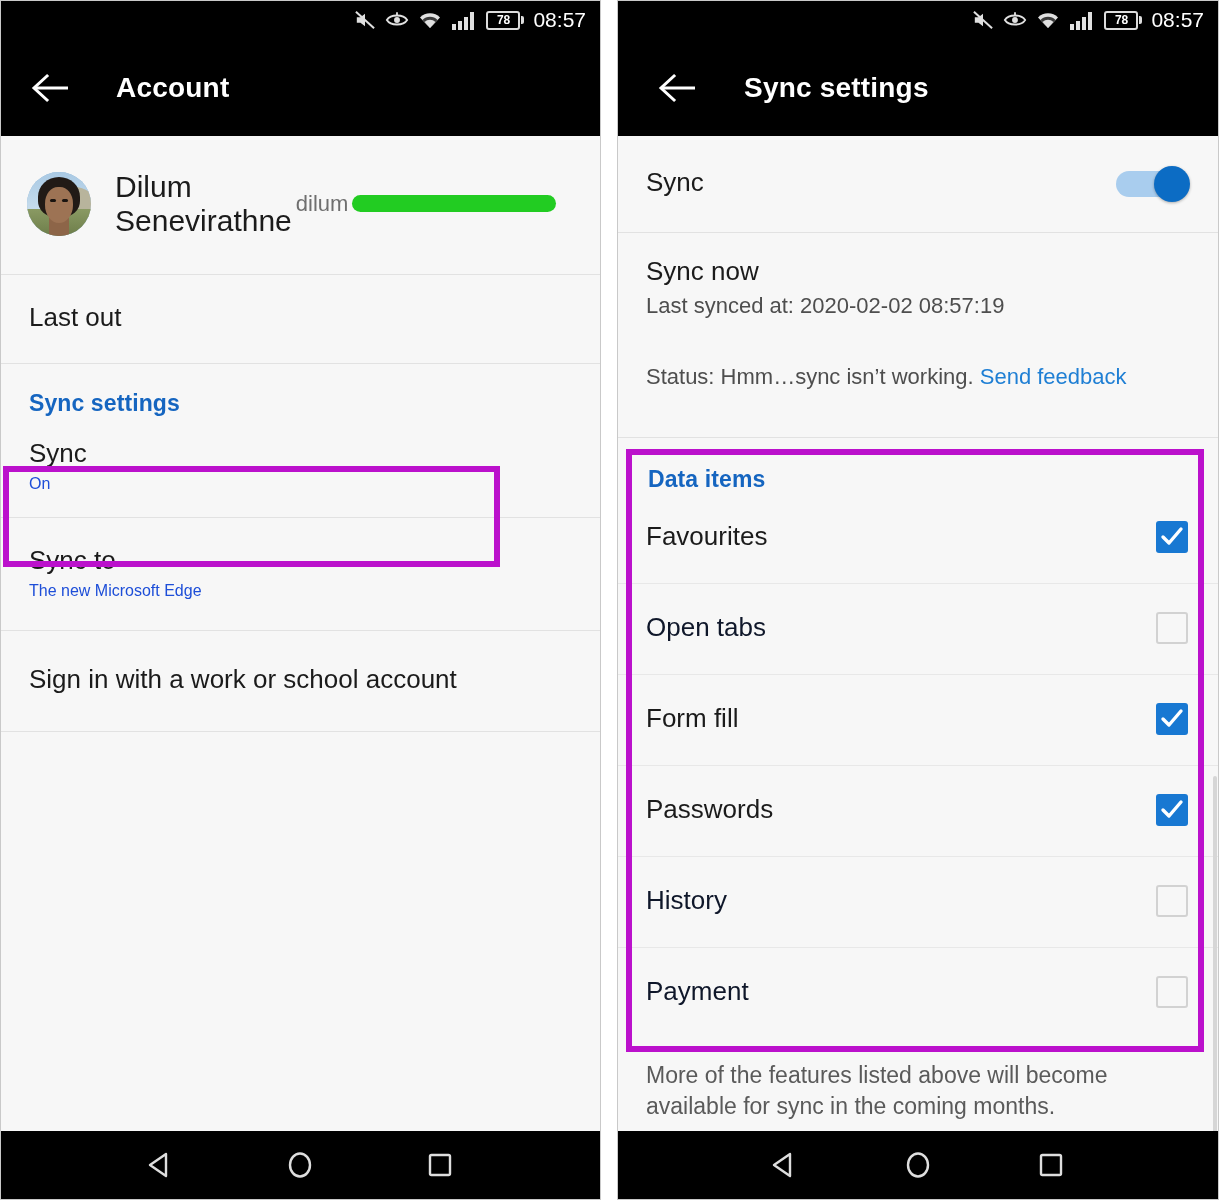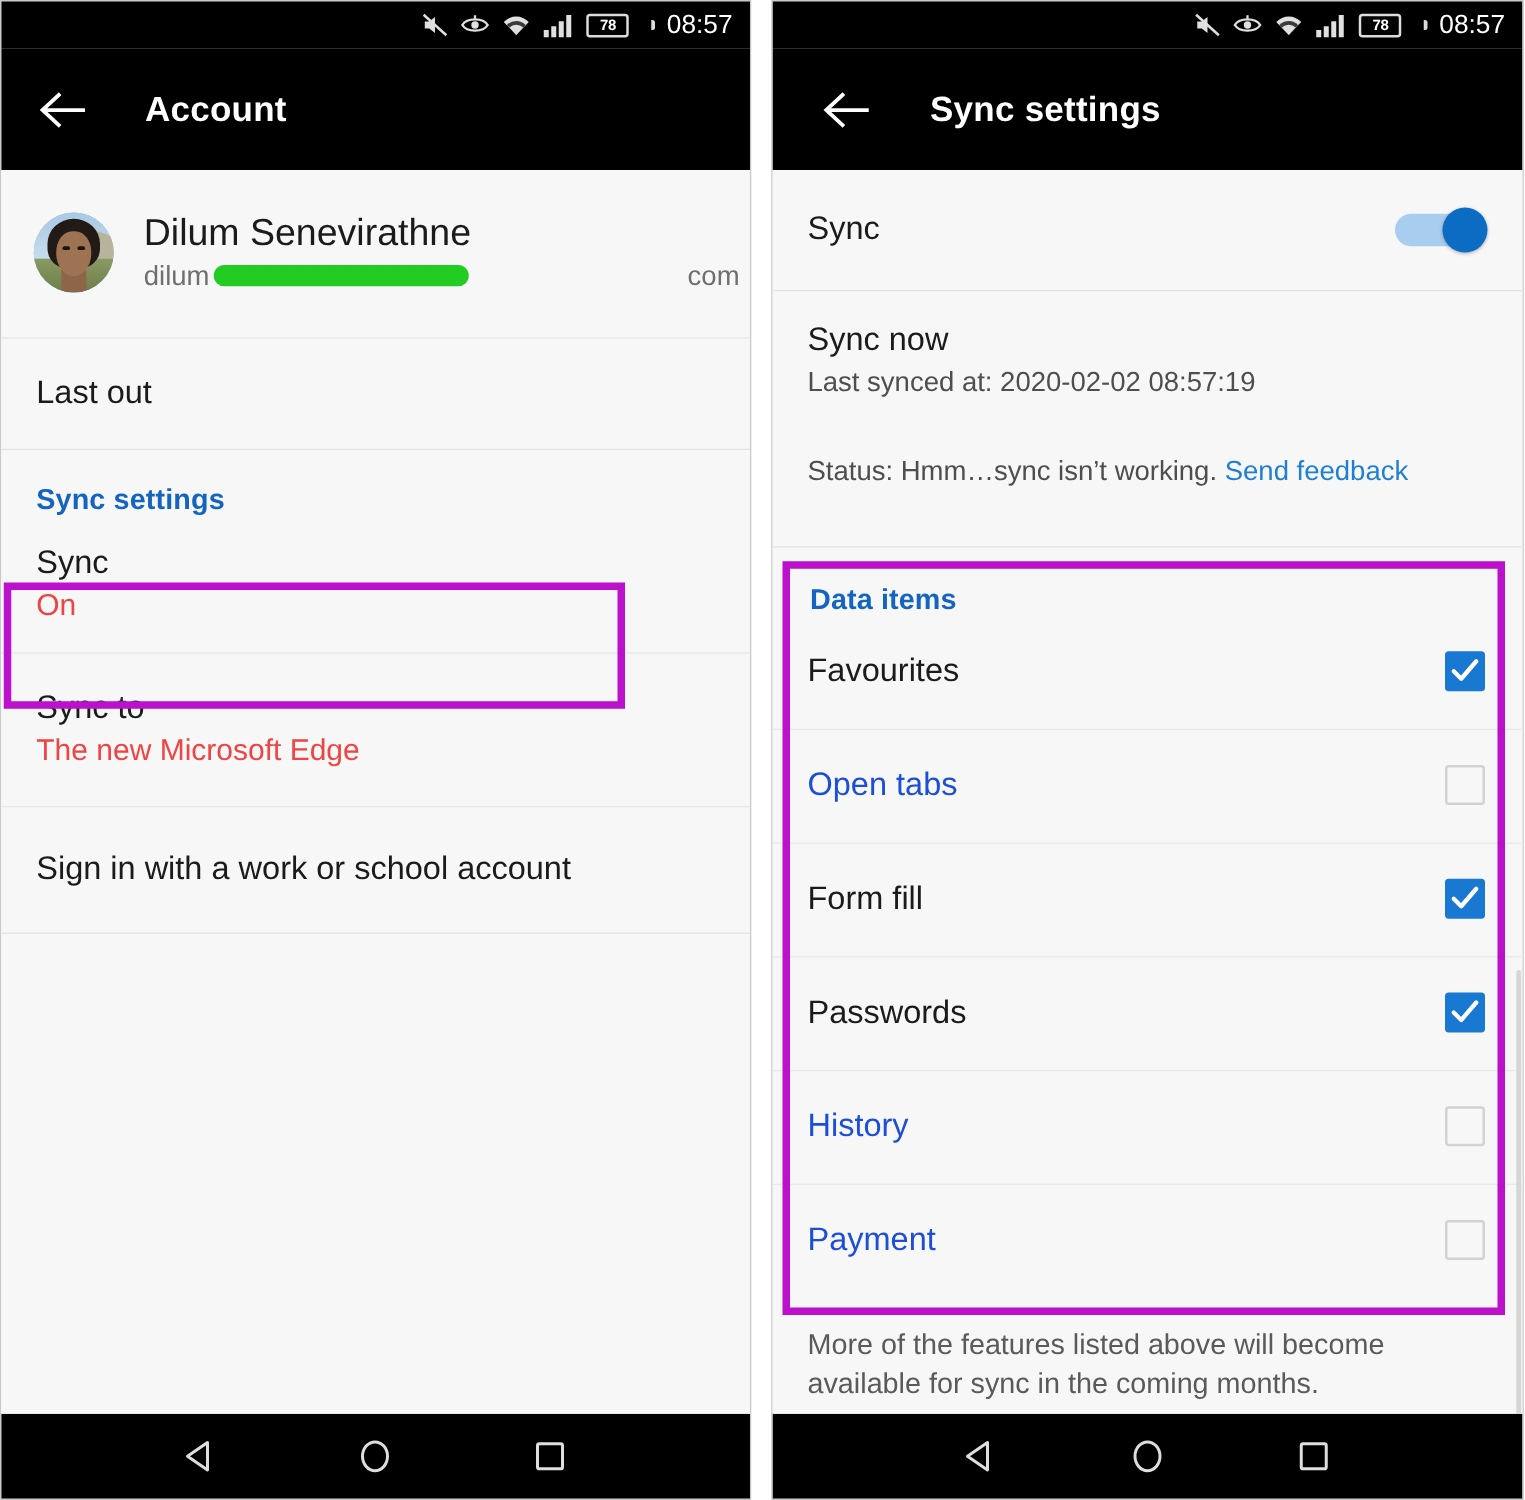--- a/index.html
+++ b/index.html
@@ -39,21 +39,21 @@
     align-items: center;
     justify-content: flex-end;
     padding-right: 14px;
     gap: 9px;
     flex: 0 0 auto;
   }
   .status-bar .sicon { display: block; }
   .battery {
     display: flex;
     align-items: center;
-    gap: 18px;
+    gap: 1px;
   }
   .battery-body {
     border: 2px solid #dcdcdc;
     border-radius: 3px;
     width: 34px;
     height: 19px;
     display: flex;
     align-items: center;
     justify-content: center;
     color: #ffffff;
@@ -119,21 +119,21 @@
     background: #8fb6d6;
   }
   .avatar .sky   { position:absolute; inset:0 0 42% 0; background:linear-gradient(#a9c9e4,#c6dcec); }
   .avatar .ground{ position:absolute; left:0; right:0; bottom:0; height:42%; background:linear-gradient(#8a9a63,#6d7d4a); }
   .avatar .hill  { position:absolute; right:-4px; top:24%; width:42px; height:30px; background:#b8b49c; border-radius:50% 50% 0 0; }
   .avatar .hair  { position:absolute; left:11px; top:5px; width:42px; height:40px; background:#211a16; border-radius:50% 50% 40% 40%; }
   .avatar .face  { position:absolute; left:18px; top:15px; width:28px; height:36px; background:#9d7354; border-radius:46% 46% 50% 50%; }
   .avatar .neck  { position:absolute; left:22px; top:46px; width:20px; height:18px; background:#8d6548; }
   .avatar .eyeL  { position:absolute; left:23px; top:27px; width:6px; height:3px; background:#1a1410; border-radius:2px;}
   .avatar .eyeR  { position:absolute; left:35px; top:27px; width:6px; height:3px; background:#1a1410; border-radius:2px;}
-  .account-info { display: flex; flex-direction: column; gap: 4px; }
+  .account-info { display: flex; gap: 4px; align-items: center; }
   .account-name { font-size: 30px; color: #1b1b1b; letter-spacing: 0px; }
   .account-email {
     font-size: 22px;
     color: #6f6f6f;
     position: relative;
     display: inline-block;
     white-space: nowrap;
   }
   .redaction {
     position: absolute;
@@ -145,21 +145,21 @@
     border-radius: 9px;
   }
 
   
   .list-row {
     padding: 28px 26px 30px 28px;
     border-bottom: 1px solid #e2e2e2;
     background: #f7f7f7;
   }
   .row-title { font-size: 26px; color: #1b1b1b; line-height: 1.15; }
-  .row-sub   { font-size: 24px; color: #ef4444; margin-top: 6px; line-height: 1.15; }
+  .row-sub   { font-size: 16px; color: #1d4ed8; margin-top: 6px; line-height: 1.15; }
 
   .section-label {
     font-size: 23px;
     font-weight: bold;
     color: #1565c0;
     padding: 26px 0 0 28px;
     letter-spacing: 0.1px;
   }
 
   
@@ -232,21 +232,21 @@
   .link { color: #1f7fd4; }
 
   .data-item {
     display: flex;
     align-items: center;
     justify-content: space-between;
     padding: 28px 30px 30px 28px;
     border-bottom: 1px solid #e8e8e8;
   }
   .data-item .label { font-size: 26px; color: #1b1b1b; }
-  .data-item.disabled .label { color: #1d4ed8; }
+  .data-item.disabled .label { color: #0f172a; }
 
   .checkbox {
     width: 32px; height: 32px;
     border-radius: 3px;
     flex: 0 0 auto;
     position: relative;
   }
   .checkbox.on  { background: #1878d2; }
   .checkbox.off { background: #f7f7f7; border: 2px solid #d2d2d2; }
   .checkbox.on svg { position: absolute; left: 4px; top: 5px; }

